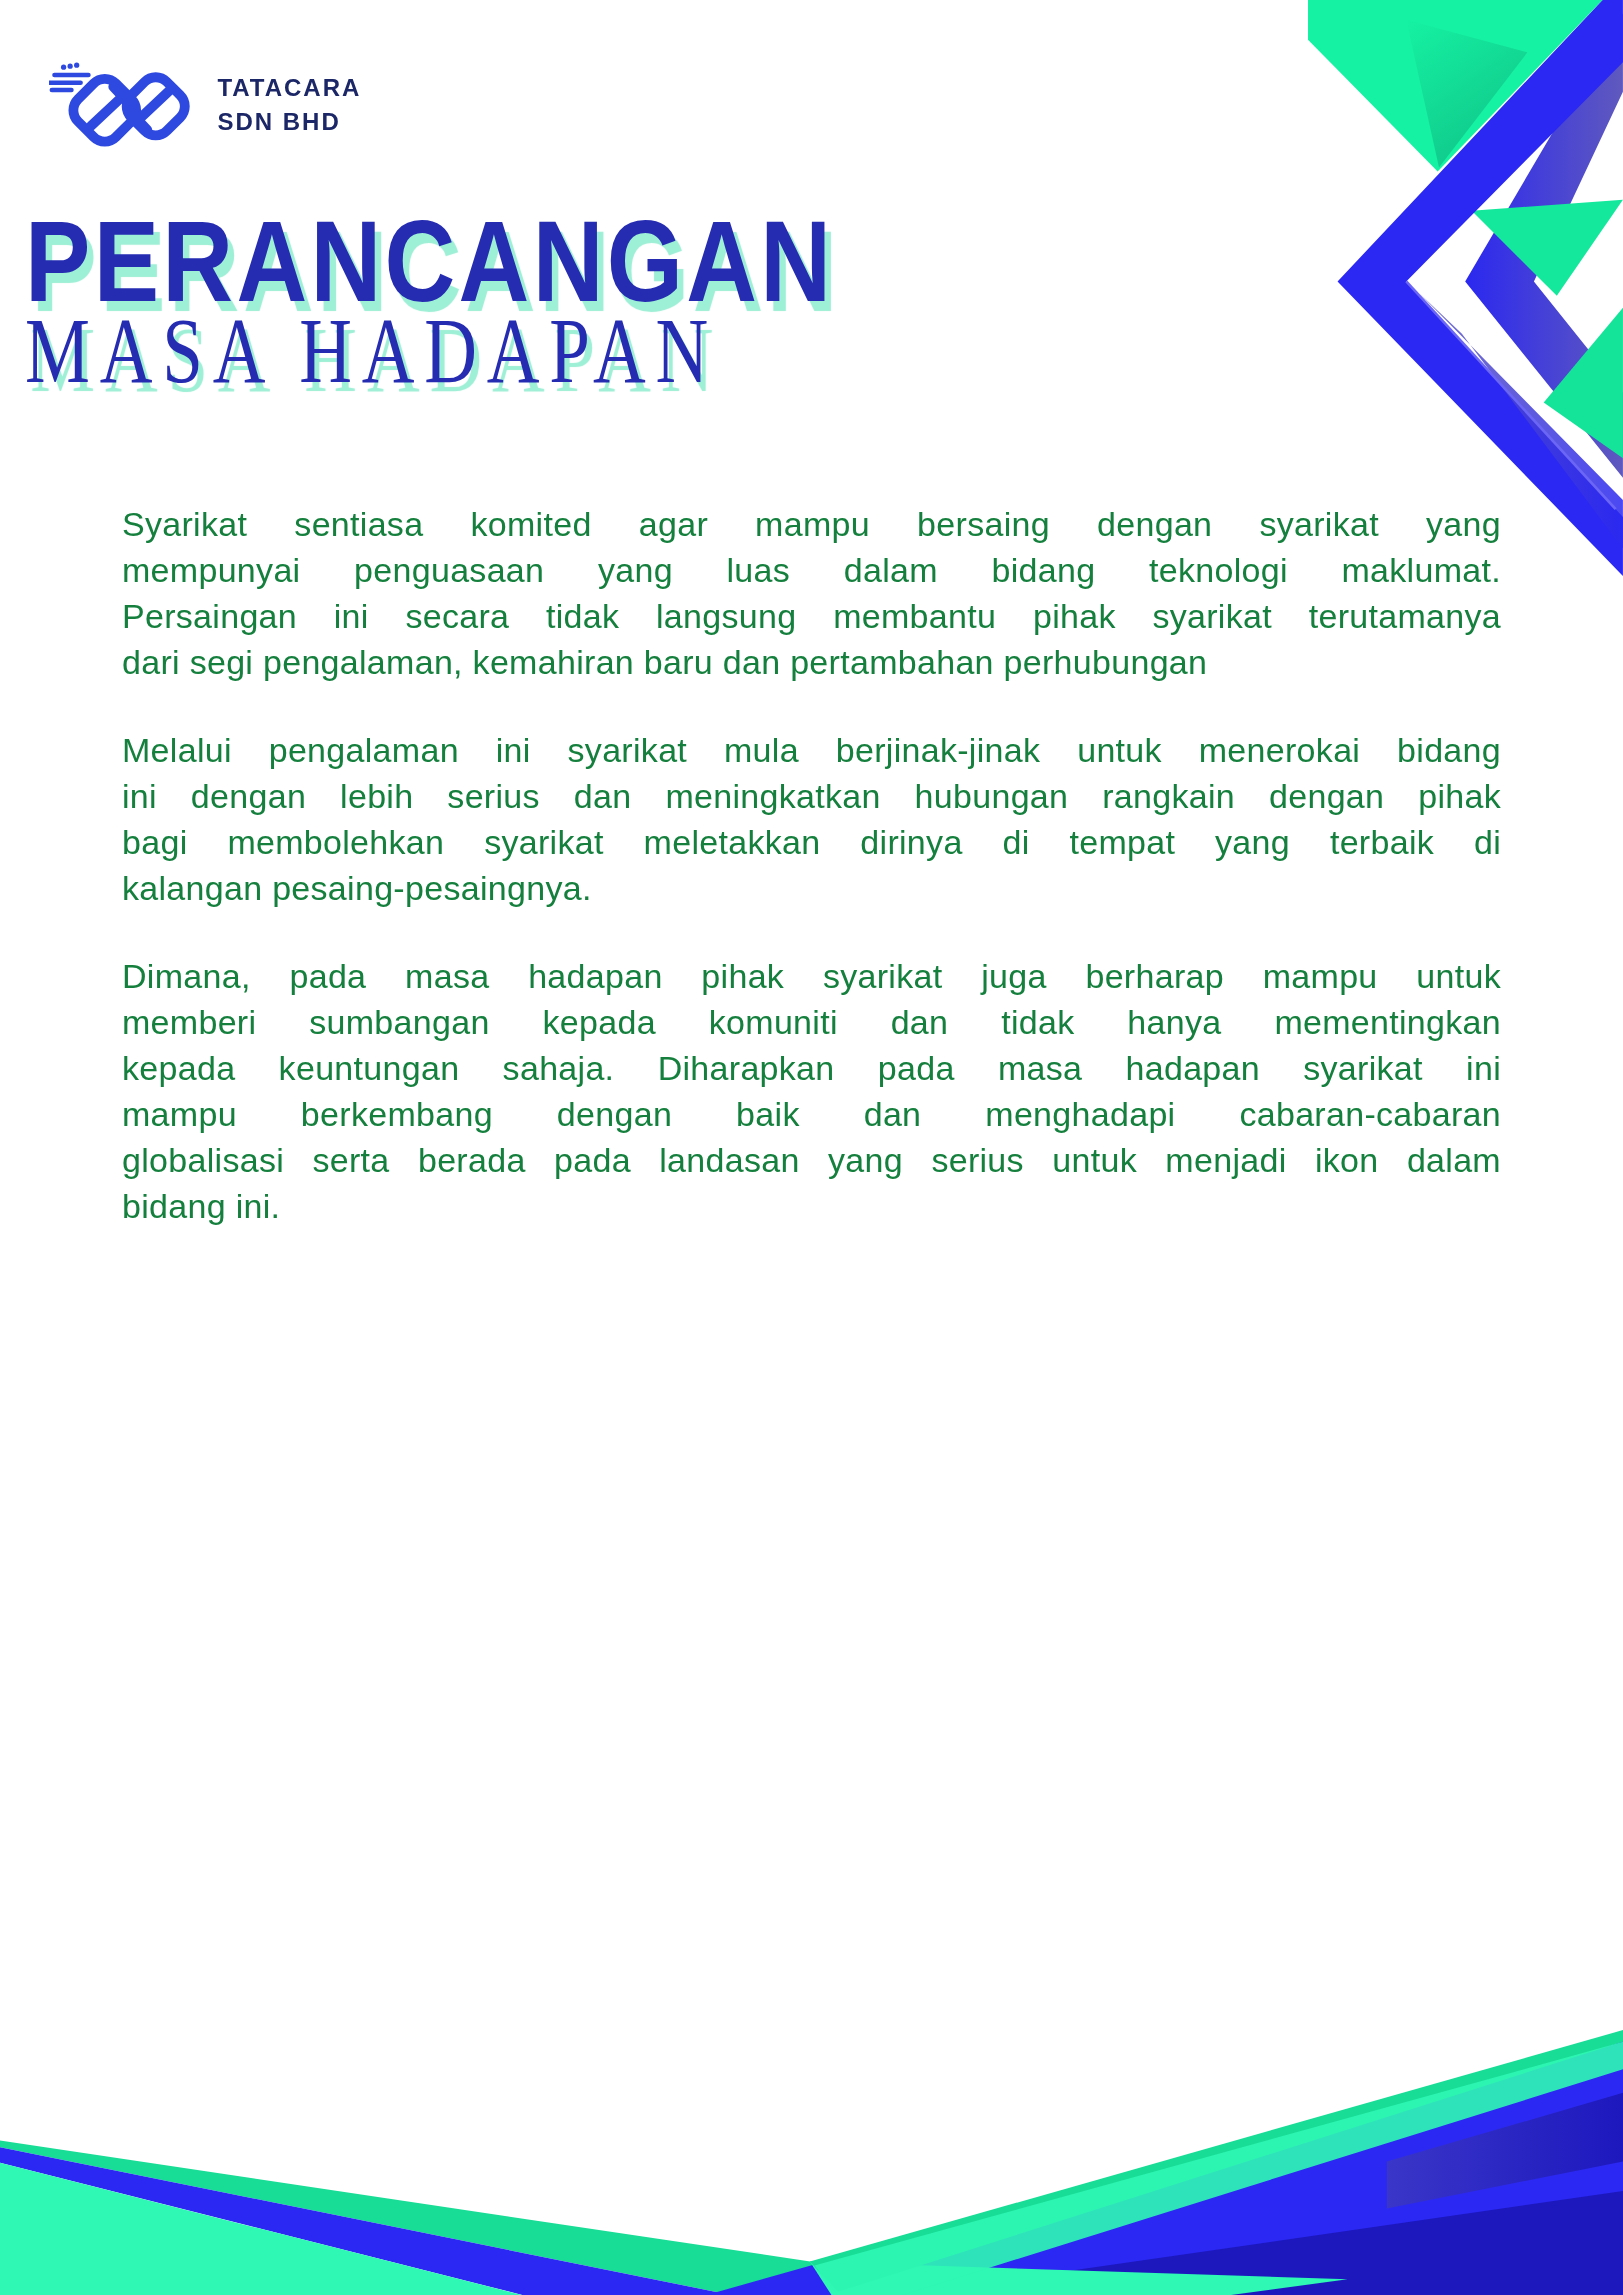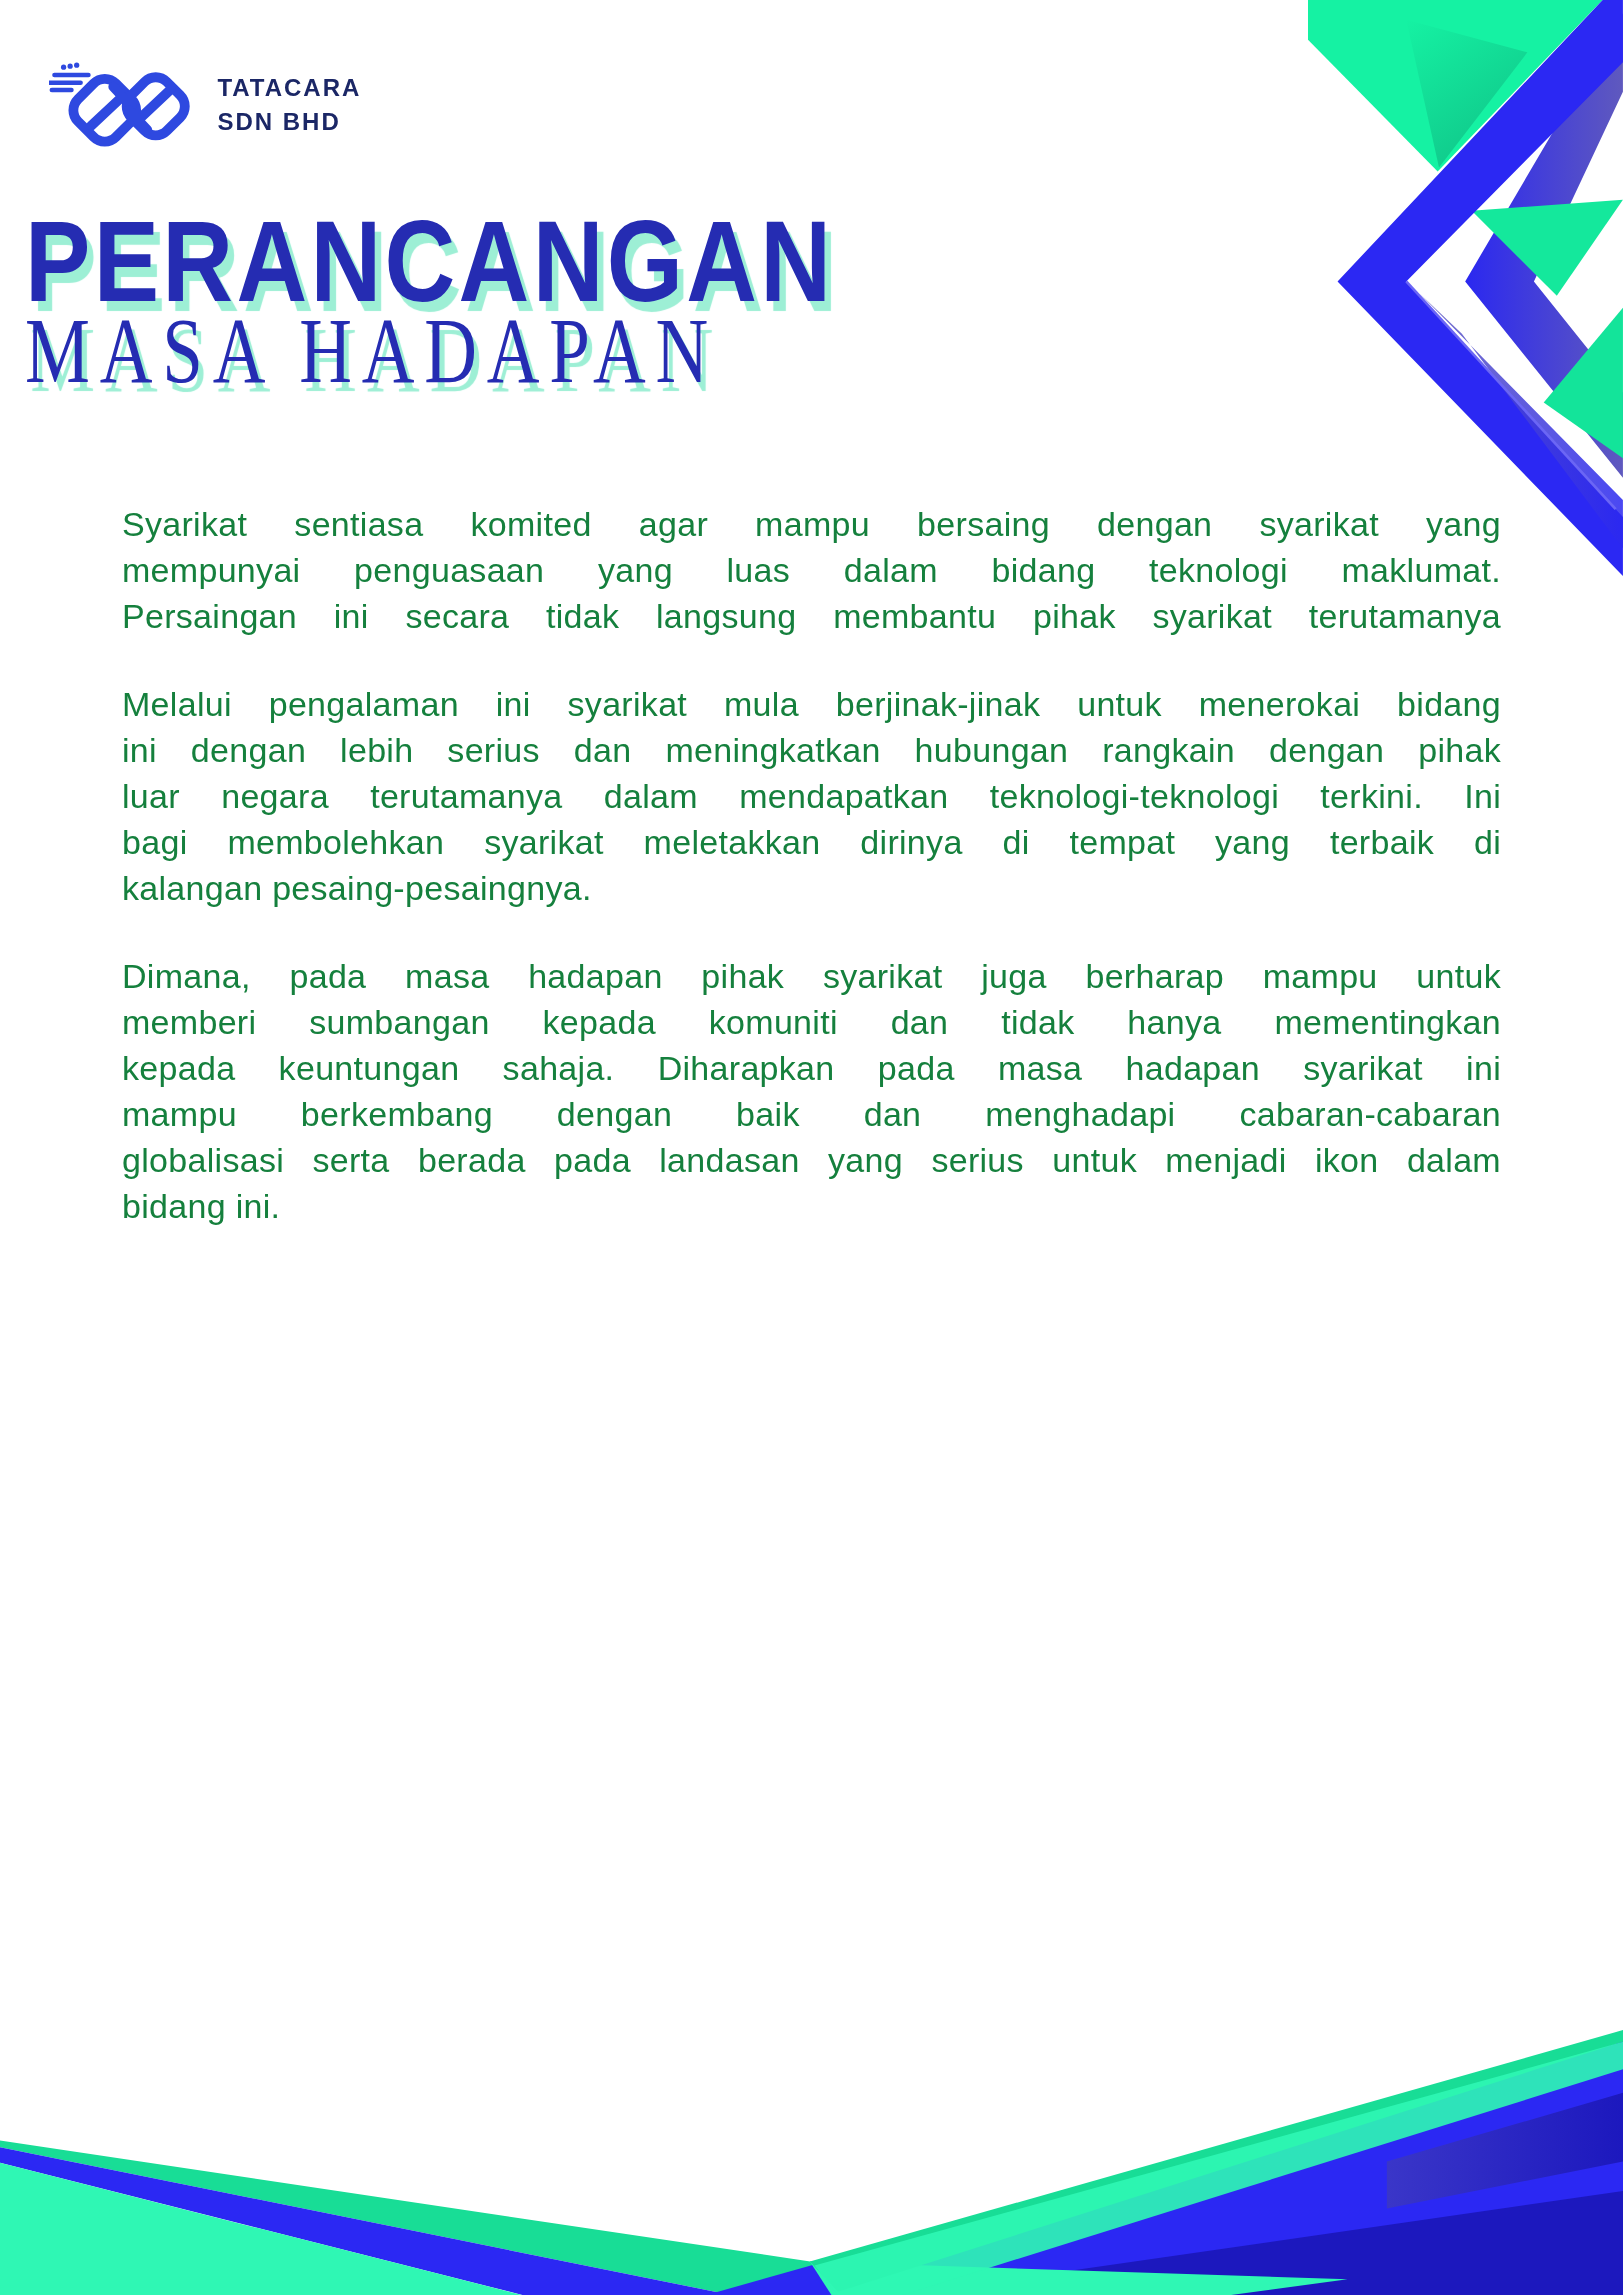--- a/index.html
+++ b/index.html
@@ -117,25 +117,25 @@
   <div class="title-block">
     <span class="title-main">PERANCANGAN</span>
     <span class="title-sub"><span>MASA HADAPAN</span></span>
   </div>
 
   <div class="body-text">
       <div class="para">
         <div class="tline">Syarikat sentiasa komited agar mampu bersaing dengan syarikat yang</div>
         <div class="tline">mempunyai penguasaan yang luas dalam bidang teknologi maklumat.</div>
         <div class="tline">Persaingan ini secara tidak langsung membantu pihak syarikat terutamanya</div>
+        <div class="tline last">dari segi pengalaman, kemahiran baru dan pertambahan perhubungan</div>
       </div>
       <div class="para">
         <div class="tline">Melalui pengalaman ini syarikat mula berjinak-jinak untuk menerokai bidang</div>
         <div class="tline">ini dengan lebih serius dan meningkatkan hubungan rangkain dengan pihak</div>
-        <div class="tline">luar negara terutamanya dalam mendapatkan teknologi-teknologi terkini. Ini</div>
         <div class="tline">bagi membolehkan syarikat meletakkan dirinya di tempat yang terbaik di</div>
         <div class="tline last">kalangan pesaing-pesaingnya.</div>
       </div>
       <div class="para">
         <div class="tline">Dimana, pada masa hadapan pihak syarikat juga berharap mampu untuk</div>
         <div class="tline">memberi sumbangan kepada komuniti dan tidak hanya mementingkan</div>
         <div class="tline">kepada keuntungan sahaja. Diharapkan pada masa hadapan syarikat ini</div>
         <div class="tline">mampu berkembang dengan baik dan menghadapi cabaran-cabaran</div>
         <div class="tline">globalisasi serta berada pada landasan yang serius untuk menjadi ikon dalam</div>
         <div class="tline last">bidang ini.</div>

